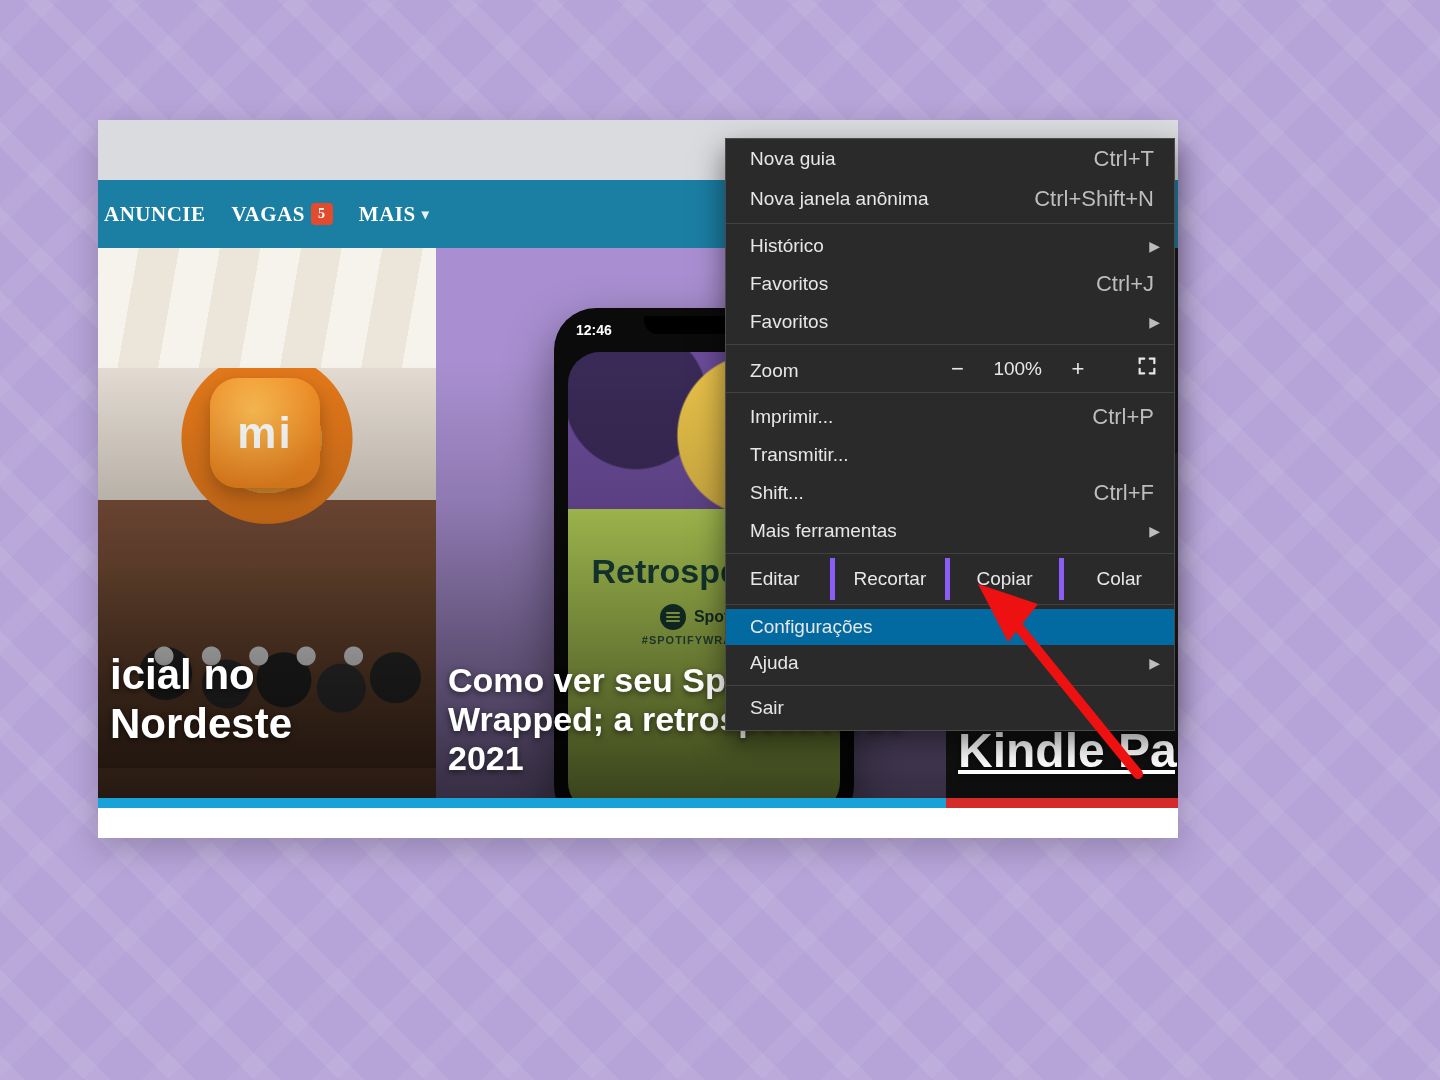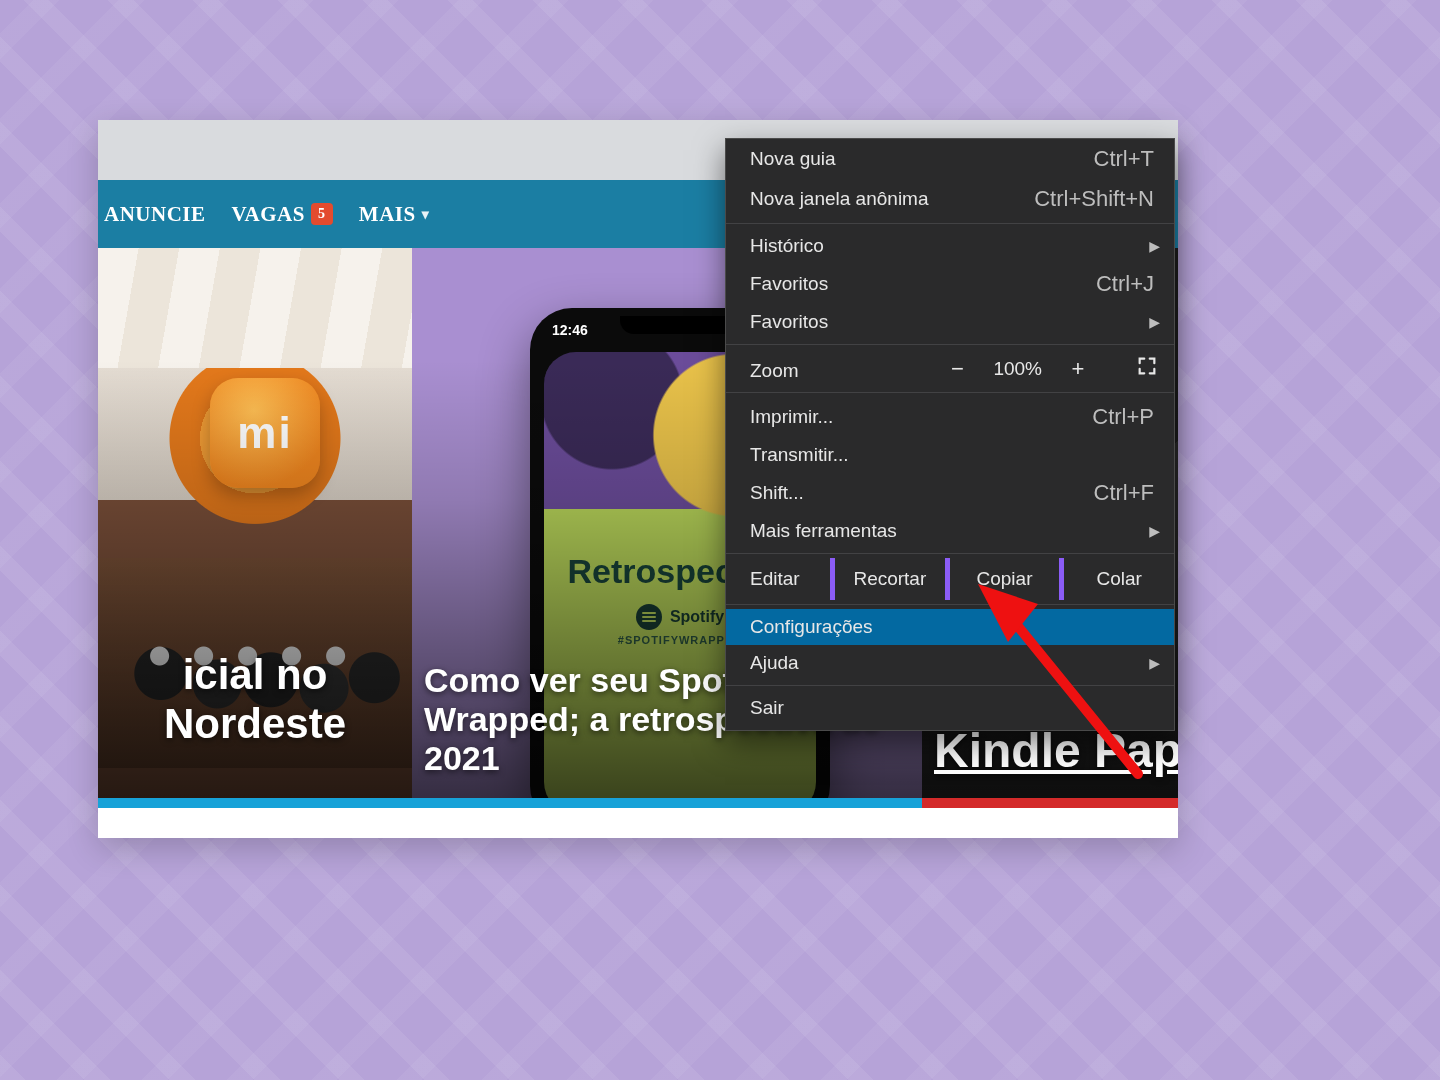--- a/index.html
+++ b/index.html
@@ -63,25 +63,24 @@
   }
   .story h2 {
     position: absolute; left: 12px; right: 12px; bottom: 28px;
     font-weight: 800;
     text-shadow: 0 2px 6px rgba(0,0,0,0.6);
     line-height: 1.15;
   }
   .accent { position: absolute; left: 0; right: 0; bottom: 0; height: 10px; }
 
   
-  .story1 { width: 314px;
+  .story1 { width: 338px;
     background:
       radial-gradient(circle at 50% 34%, #f8a137 0 55px, #e4791b 55px 85px, transparent 86px),
       linear-gradient(#efe8df, #d9d0c5 45%, #7a4f39 45% 100%);
-    text-align: center;
   }
   .mi-logo {
     position: absolute; left: 112px; top: 130px; width: 110px; height: 110px; border-radius: 28px;
     background: radial-gradient(circle at 40% 30%, #ffbf54, #f0861f 75%);
     display: flex; align-items: center; justify-content: center;
     color: #fff; font-weight: 800; font-size: 44px; letter-spacing: 2px; font-family: Arial, sans-serif;
     box-shadow: 0 8px 18px rgba(0,0,0,0.25);
   }
   .ceiling {
     position:absolute; left:0; right:0; top:0; height:120px;

